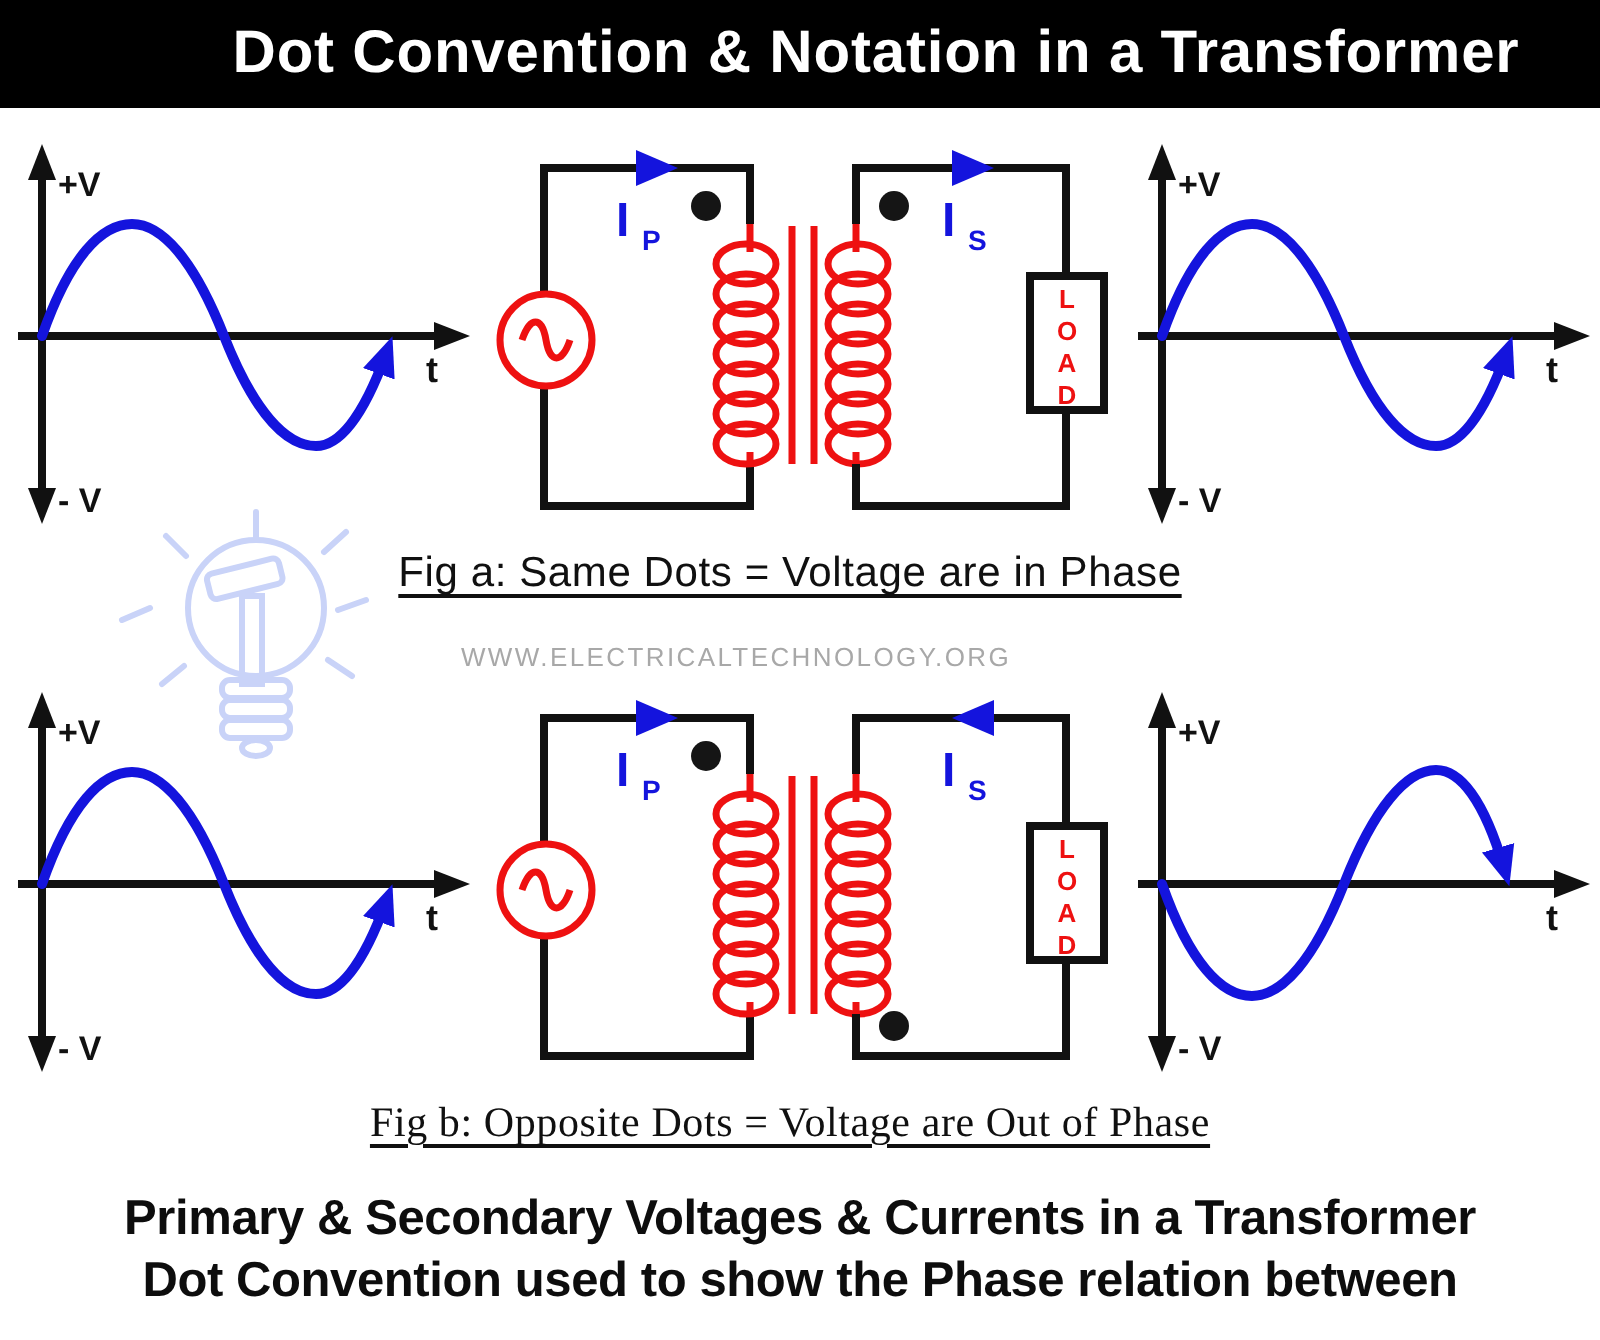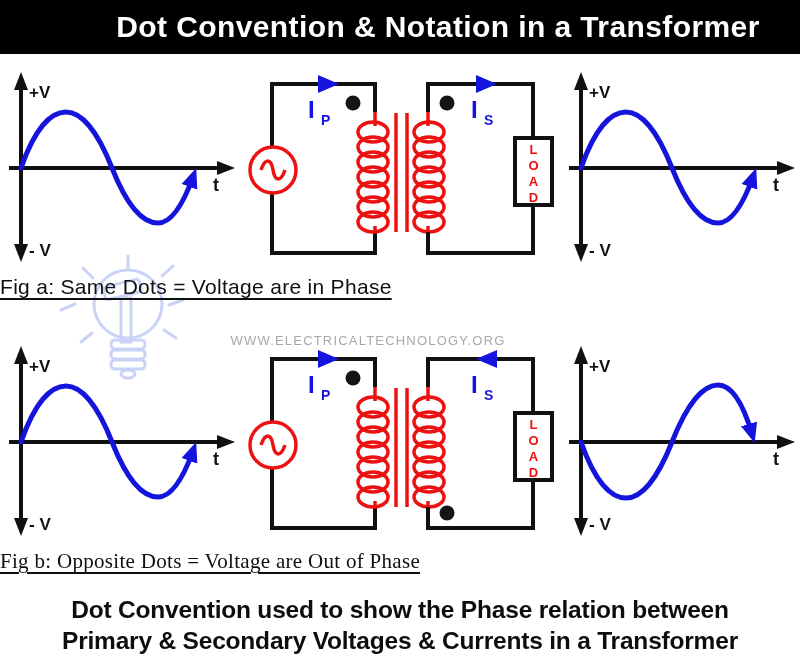--- a/index.html
+++ b/index.html
@@ -2,27 +2,27 @@
 <html><head>
 <meta charset="utf-8">
 <style>
   html,body{margin:0;padding:0;}
   body{width:800px;height:670px;position:relative;background:#ffffff;overflow:hidden;
        font-family:"Liberation Sans",sans-serif;}
   .abs{position:absolute;}
   .header{left:0;top:0;width:800px;height:54px;background:#000000;padding-left:38px;}
   .header-title{width:100%;text-align:center;line-height:54px;color:#ffffff;
        font-size:30px;font-weight:bold;letter-spacing:.4px;white-space:nowrap;}
-  .caption{left:0;width:790px;color:#101010;font-size:21px;
+  .caption{left:0;width:790px;text-align:center;color:#101010;font-size:21px;
        letter-spacing:.3px;white-space:nowrap;}
   .caption span{text-decoration:underline;text-decoration-thickness:2px;text-underline-offset:4px;}
   .caption-a{top:275px;}
   .caption-b{top:549px;font-family:Liberation Serif, serif;}
   .watermark{left:0;top:321px;width:736px;text-align:center;color:#a8a8a8;
-       font-size:13px;letter-spacing:1.2px;white-space:nowrap;margin-top:12px;}
+       font-size:13px;letter-spacing:1.2px;white-space:nowrap;}
   .footer{left:0;top:594px;width:800px;text-align:center;color:#0d0d0d;
        font-size:24.5px;font-weight:bold;line-height:31px;letter-spacing:-.2px;white-space:nowrap;}
   svg{display:block;}
   svg text{font-family:"Liberation Sans",sans-serif;}
   .axis-label{font-size:17px;font-weight:600;fill:#111111;}
   .t-label{font-size:18px;font-weight:600;fill:#111111;}
   .cur-main{font-size:24px;font-weight:bold;fill:#1414dd;}
   .cur-sub{font-size:14px;font-weight:bold;fill:#1414dd;}
   .load-letter{font-size:13px;font-weight:bold;fill:#ee1111;text-anchor:middle;}
   .wire{stroke:#111111;stroke-width:4;fill:none;}
@@ -218,15 +218,15 @@
   <text class="axis-label" x="27" y="192">- V</text>
   <text class="t-label" x="211" y="127">t</text>
   <path class="sine" marker-end="url(#wavehead)" d="M 19 104 C 33 144 49 160 64 160 C 79 160 95 142 110 104 C 125 66 141 47 156 47 C 168 47 180 62 190 96"></path>
 </svg>
 
 <div class="abs caption caption-b">
   <span>Fig b: Opposite Dots = Voltage are Out of Phase</span>
 </div>
 
 <div class="abs footer">
+  <div>Primary &amp; Secondary Voltages &amp; Currents in a Transformer</div>
   <div>Dot Convention used to show the Phase relation between</div>
-  <div>Primary &amp; Secondary Voltages &amp; Currents in a Transformer</div>
 </div>
 
 </body></html>

